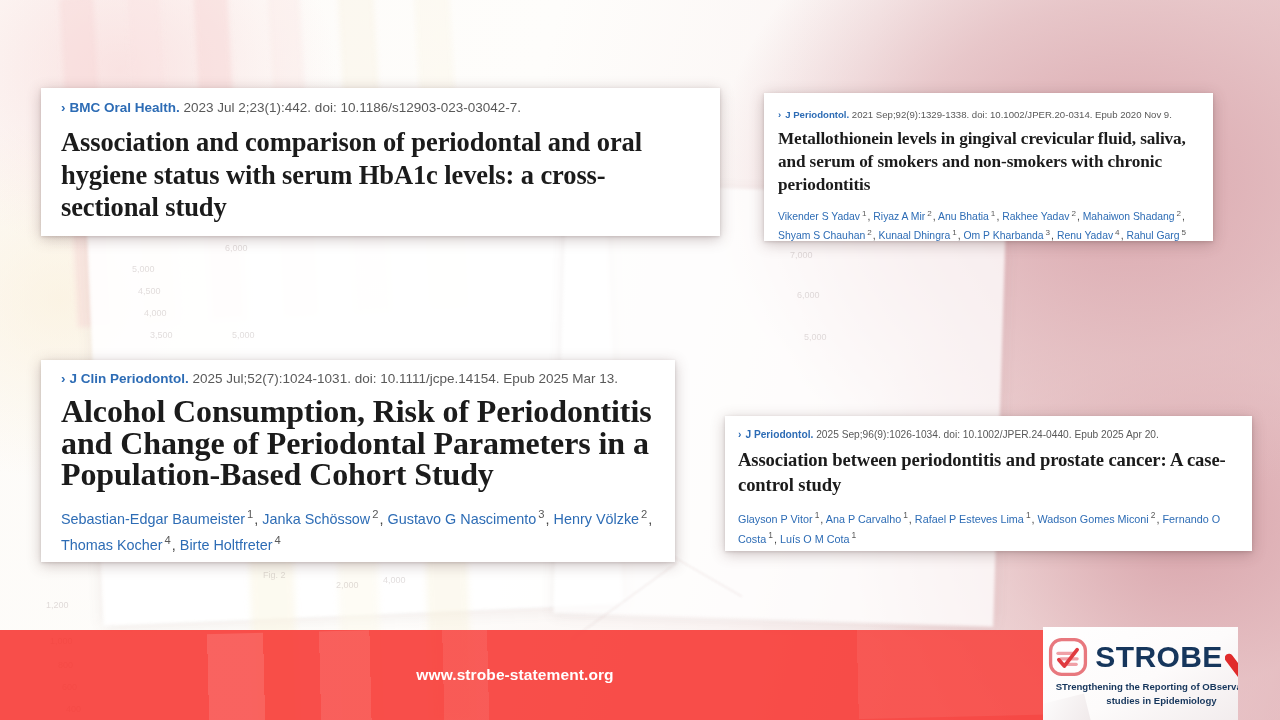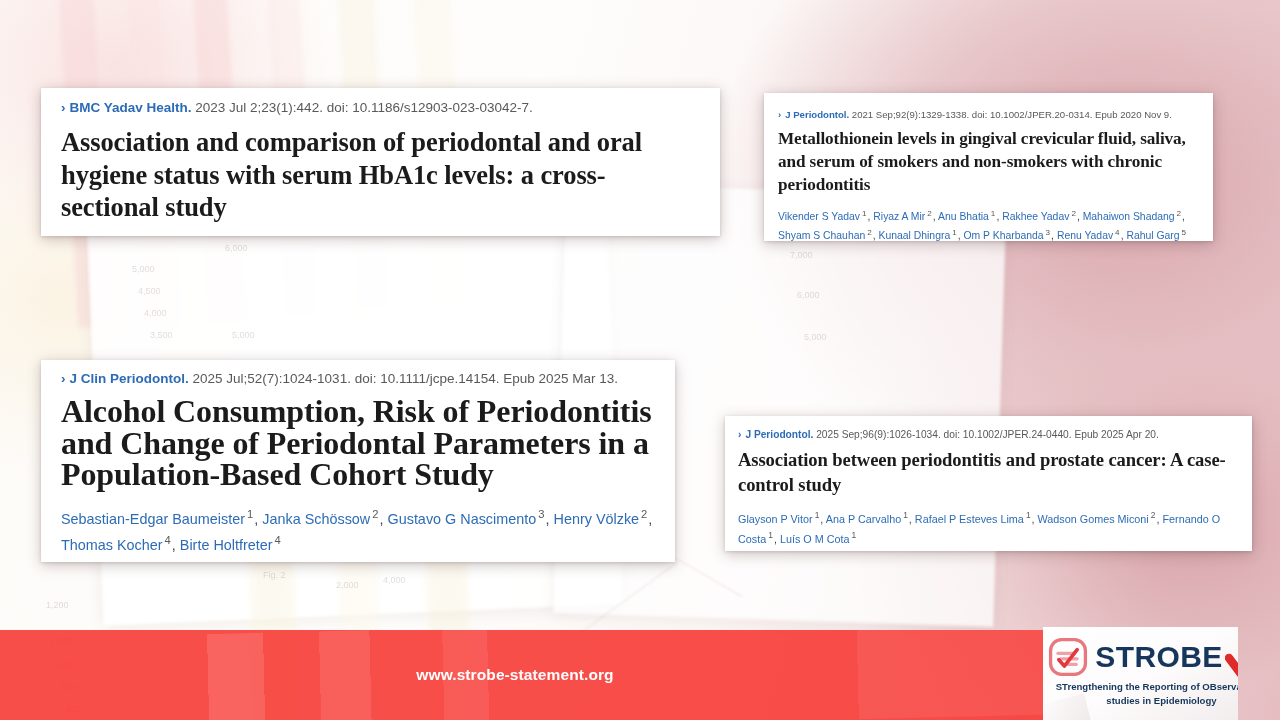--- a/index.html
+++ b/index.html
@@ -201,21 +201,21 @@
   <div class="bg-gridnum" style="left:62px;top:682px;">600</div>
   <div class="bg-gridnum" style="left:66px;top:704px;">400</div>
   <div class="bg-gridnum" style="left:263px;top:570px;">Fig. 2</div>
   <div class="bg-gridnum" style="left:320px;top:580px;margin-left:16px;">2,000</div>
   <div class="bg-gridnum" style="left:383px;top:575px;">4,000</div>
   <div class="bg-line" style="left:560px;top:600px;width:130px;transform:rotate(-36deg);"></div>
   <div class="bg-line" style="left:630px;top:566px;width:120px;transform:rotate(30deg);"></div>
 
   <div class="card" id="card-1">
     <div class="cite">
-      <span class="chev">›</span><span class="jrnl">BMC Yadav Health.</span><span> 2023 Jul 2;23(1):442. doi: 10.1186/s12903-023-03042-7.</span>
+      <span class="chev">›</span><span class="jrnl">BMC Oral Health.</span><span> 2023 Jul 2;23(1):442. doi: 10.1186/s12903-023-03042-7.</span>
     </div>
     <div class="title">Association and comparison of periodontal and oral hygiene status with serum HbA1c levels: a cross-sectional study</div>
   </div>
 
   <div class="card" id="card-2">
     <div class="cite">
       <span class="chev">›</span><span class="jrnl">J Periodontol.</span><span> 2021 Sep;92(9):1329-1338. doi: 10.1002/JPER.20-0314. Epub 2020 Nov 9.</span>
     </div>
     <div class="title">Metallothionein levels in gingival crevicular fluid, saliva, and serum of smokers and non-smokers with chronic periodontitis</div>
     <div class="authors"><span class="aname">Vikender S Yadav</span><span class="sup">1</span><span class="sep">, </span><span class="aname">Riyaz A Mir</span><span class="sup">2</span><span class="sep">, </span><span class="aname">Anu Bhatia</span><span class="sup">1</span><span class="sep">, </span><span class="aname">Rakhee Yadav</span><span class="sup">2</span><span class="sep">, </span><span class="aname">Mahaiwon Shadang</span><span class="sup">2</span><span class="sep">, </span><span class="aname">Shyam S Chauhan</span><span class="sup">2</span><span class="sep">, </span><span class="aname">Kunaal Dhingra</span><span class="sup">1</span><span class="sep">, </span><span class="aname">Om P Kharbanda</span><span class="sup">3</span><span class="sep">, </span><span class="aname">Renu Yadav</span><span class="sup">4</span><span class="sep">, </span><span class="aname">Rahul Garg</span><span class="sup">5</span></div>

